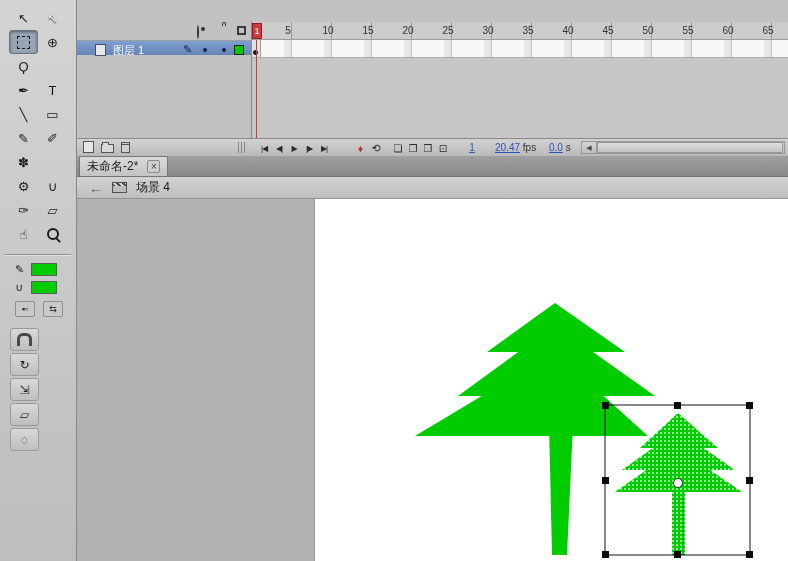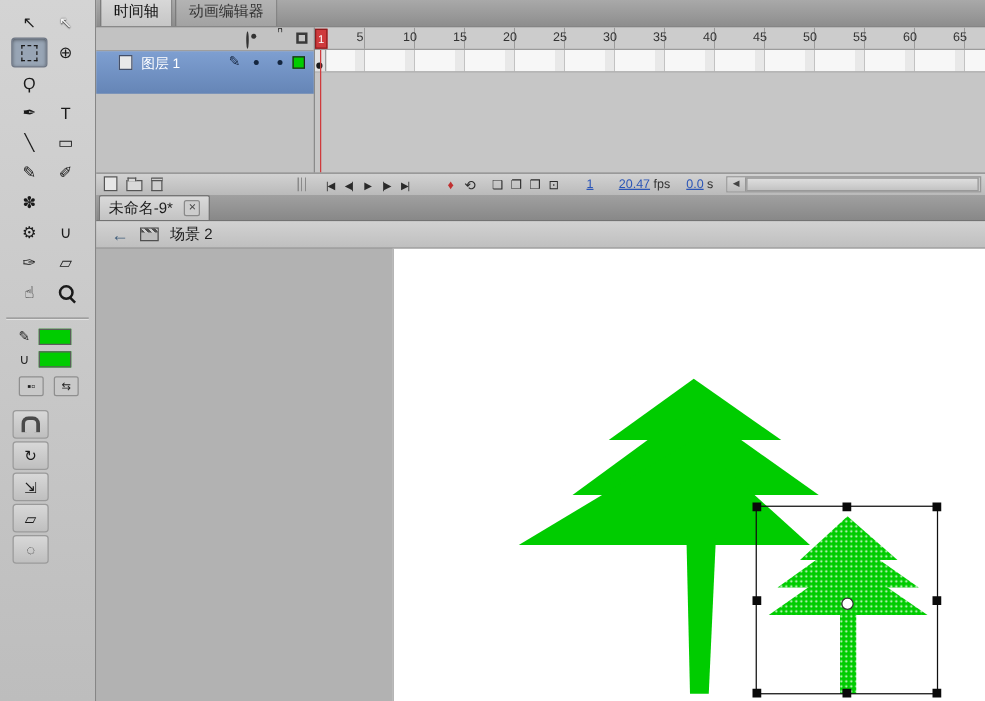--- a/index.html
+++ b/index.html
@@ -43,21 +43,21 @@
   #tlbody{position:absolute;top:22px;left:0;right:0;bottom:18px;display:flex}
   #layerpanel{width:175px;background:#c2c2c2;border-right:1px solid #8a8a8a;position:relative;box-sizing:border-box}
   .lp-header{height:18px;border-bottom:1px solid #9e9e9e;position:relative}
   .lh-ic{position:absolute;top:4px}
   .i-eye{width:13px;height:9px;border:1px solid #333;border-radius:50%;position:relative;box-sizing:border-box}
   .i-eye::after{content:'';position:absolute;left:3px;top:1px;width:4px;height:4px;border-radius:50%;background:#333}
   .i-lock{width:9px;height:7px;background:#3a3a3a;position:relative;margin-top:4px}
   .i-lock::before{content:'';position:absolute;left:1px;top:-4px;width:4px;height:4px;border:1.5px solid #3a3a3a;
     border-bottom:none;border-radius:3px 3px 0 0;box-sizing:border-box}
   .i-sqframe{width:9px;height:9px;border:2px solid #3a3a3a;box-sizing:border-box}
-  .layer-row{height:34px;background:linear-gradient(#7e9fd1,#6585b6);position:relative;color:#fff}
+  .layer-row{height:14px;background:linear-gradient(#7e9fd1,#6585b6);position:relative;color:#fff}
   .l-pageicon{position:absolute;left:18px;top:3px;width:11px;height:12px;background:#e9e9e9;border:1px solid #44506a;box-sizing:border-box}
   .l-name{position:absolute;left:36px;top:2px;font-size:11px;color:#fff}
   .l-pencil{position:absolute;left:106px;top:2px;font-size:11px;color:#16253f}
   .l-dot{position:absolute;top:7px;width:4px;height:4px;border-radius:50%;background:#14263f}
   .l-colorbox{position:absolute;left:157px;top:4px;width:10px;height:10px;border:1px solid #222;box-sizing:border-box}
   #framesarea{flex:1;position:relative;background:#c6c6c6;overflow:hidden}
   .f-ruler{position:absolute;top:0;left:0;right:0;height:18px;background:#cccccc;border-bottom:1px solid #9c9c9c;box-sizing:border-box;
     background-image:repeating-linear-gradient(90deg,rgba(0,0,0,0) 0 39px,#9a9a9a 39px 40px)}
   .rnum{position:absolute;top:3px;width:20px;text-align:center;font-size:10px;color:#333}
   .ph-head{position:absolute;left:0;top:1px;width:10px;height:16px;background:#cf3a3c;border:1px solid #8c1c1e;
@@ -206,24 +206,20 @@
       <div class="opt">
         <span class="glyph">▱</span>
       </div>
       <div class="opt">
         <span class="glyph">◌</span>
       </div>
     </div>
 </div>
 
 <div id="timeline">
-  <div id="ttabs">
-      <div class="ttab active">时间轴</div>
-      <div class="ttab">动画编辑器</div>
-    </div>
 
   <div id="tlbody">
     <div id="layerpanel">
       <div class="lp-header">
         <span class="lh-ic i-eye" style="left:120px"></span>
         <span class="lh-ic i-lock" style="left:142px"></span>
         <span class="lh-ic i-sqframe" style="left:160px"></span>
       </div>
       <div class="layer-row">
         <span class="l-pageicon"></span>
@@ -280,29 +276,29 @@
     </div>
     <div id="hscroll">
       <span class="hs-btn">◀</span>
       <span class="hs-thumb"></span>
     </div>
   </div>
 </div>
 
 <div id="doctabs">
   <div class="dtab">
-    <span>未命名-9*</span>
+    <span>未命名-2*</span>
     <span class="dtab-close">×</span>
   </div>
 </div>
 
 <div id="editbar">
   <span id="backarrow">←</span>
   <span class="i-scene"></span>
-  <span id="scenename">场景 2</span>
+  <span id="scenename">场景 4</span>
 </div>
 
 <div id="stagearea">
   <div id="canvas">
     <svg width="474" height="362" viewBox="0 0 474 362">
       <defs>
         <pattern id="treepat" patternUnits="userSpaceOnUse" width="4" height="4">
           <rect width="4" height="4" fill="#00cc00"></rect>
           <circle cx="2" cy="2" r="0.9" fill="#ffffff" opacity="0.85"></circle>
         </pattern>

